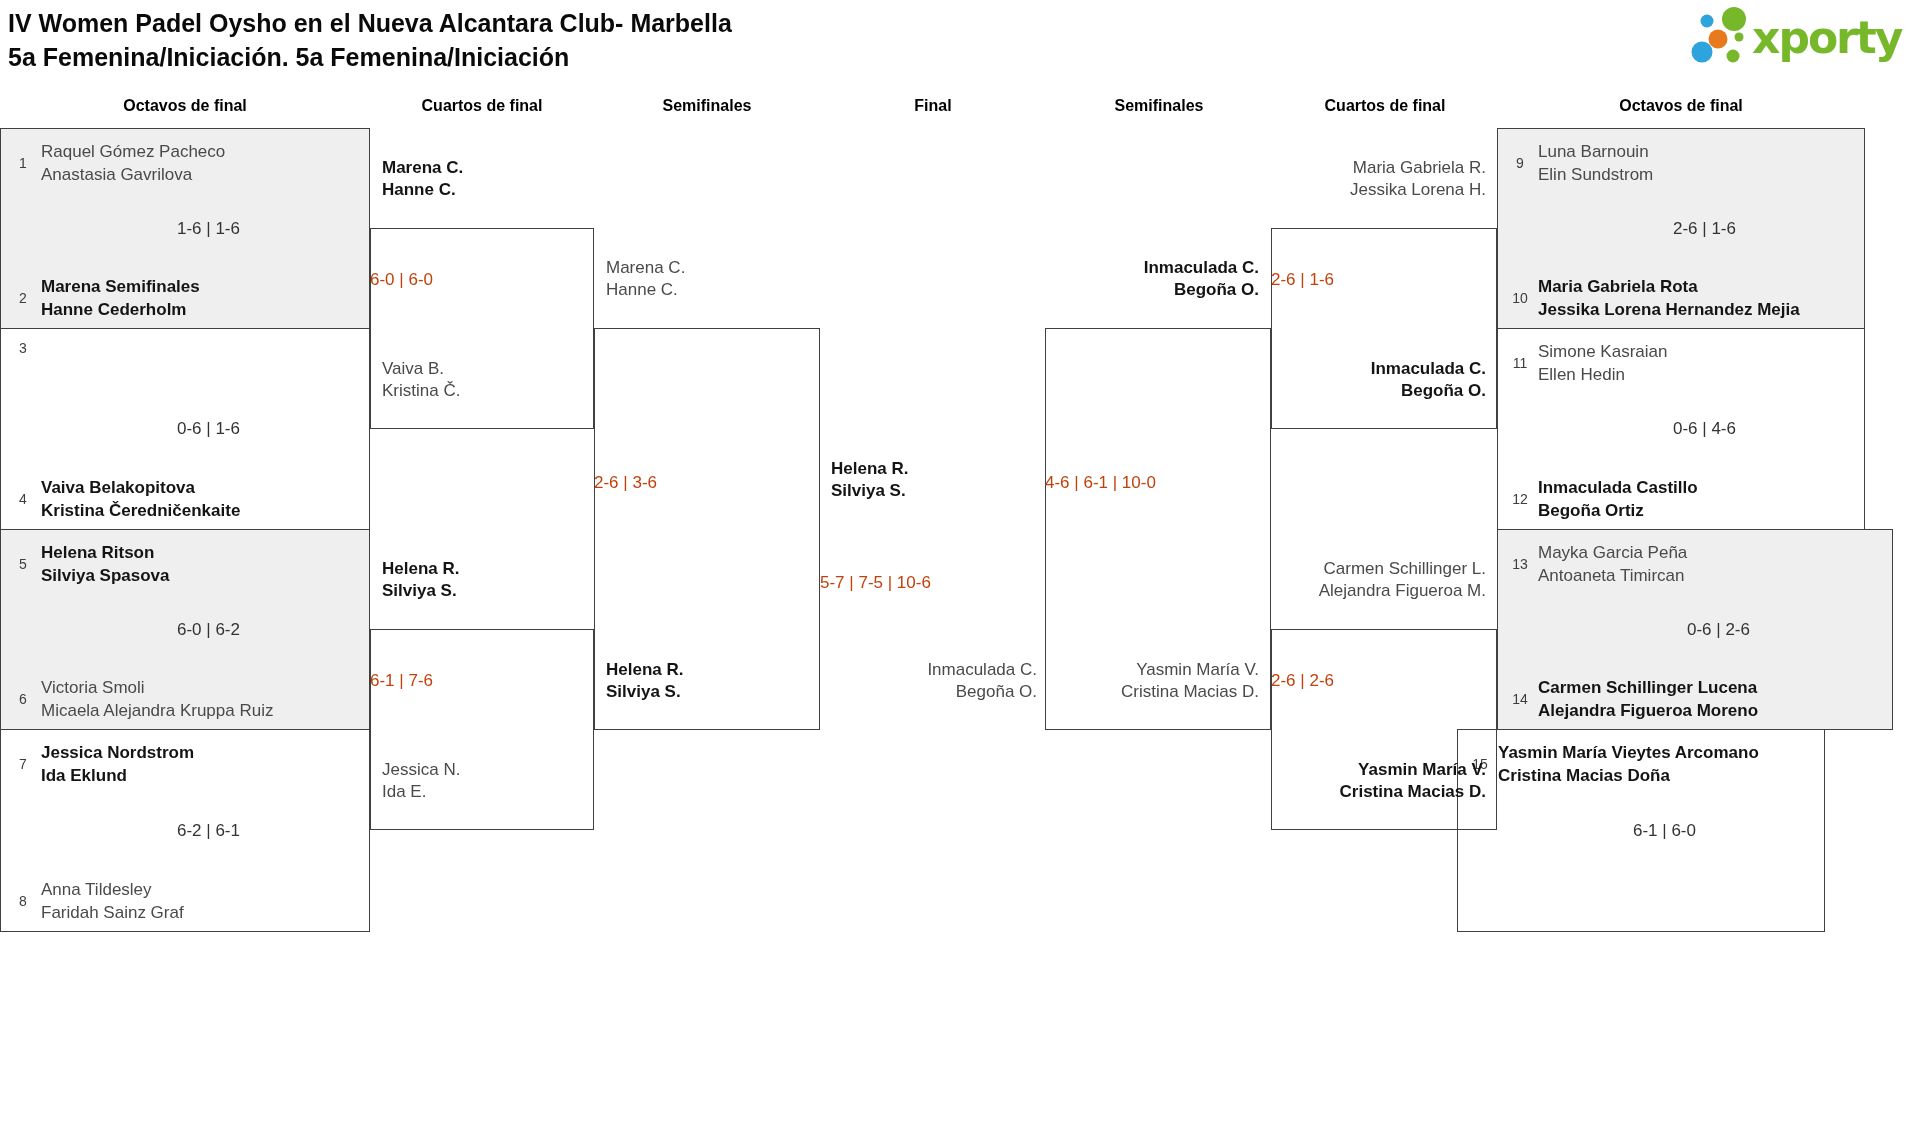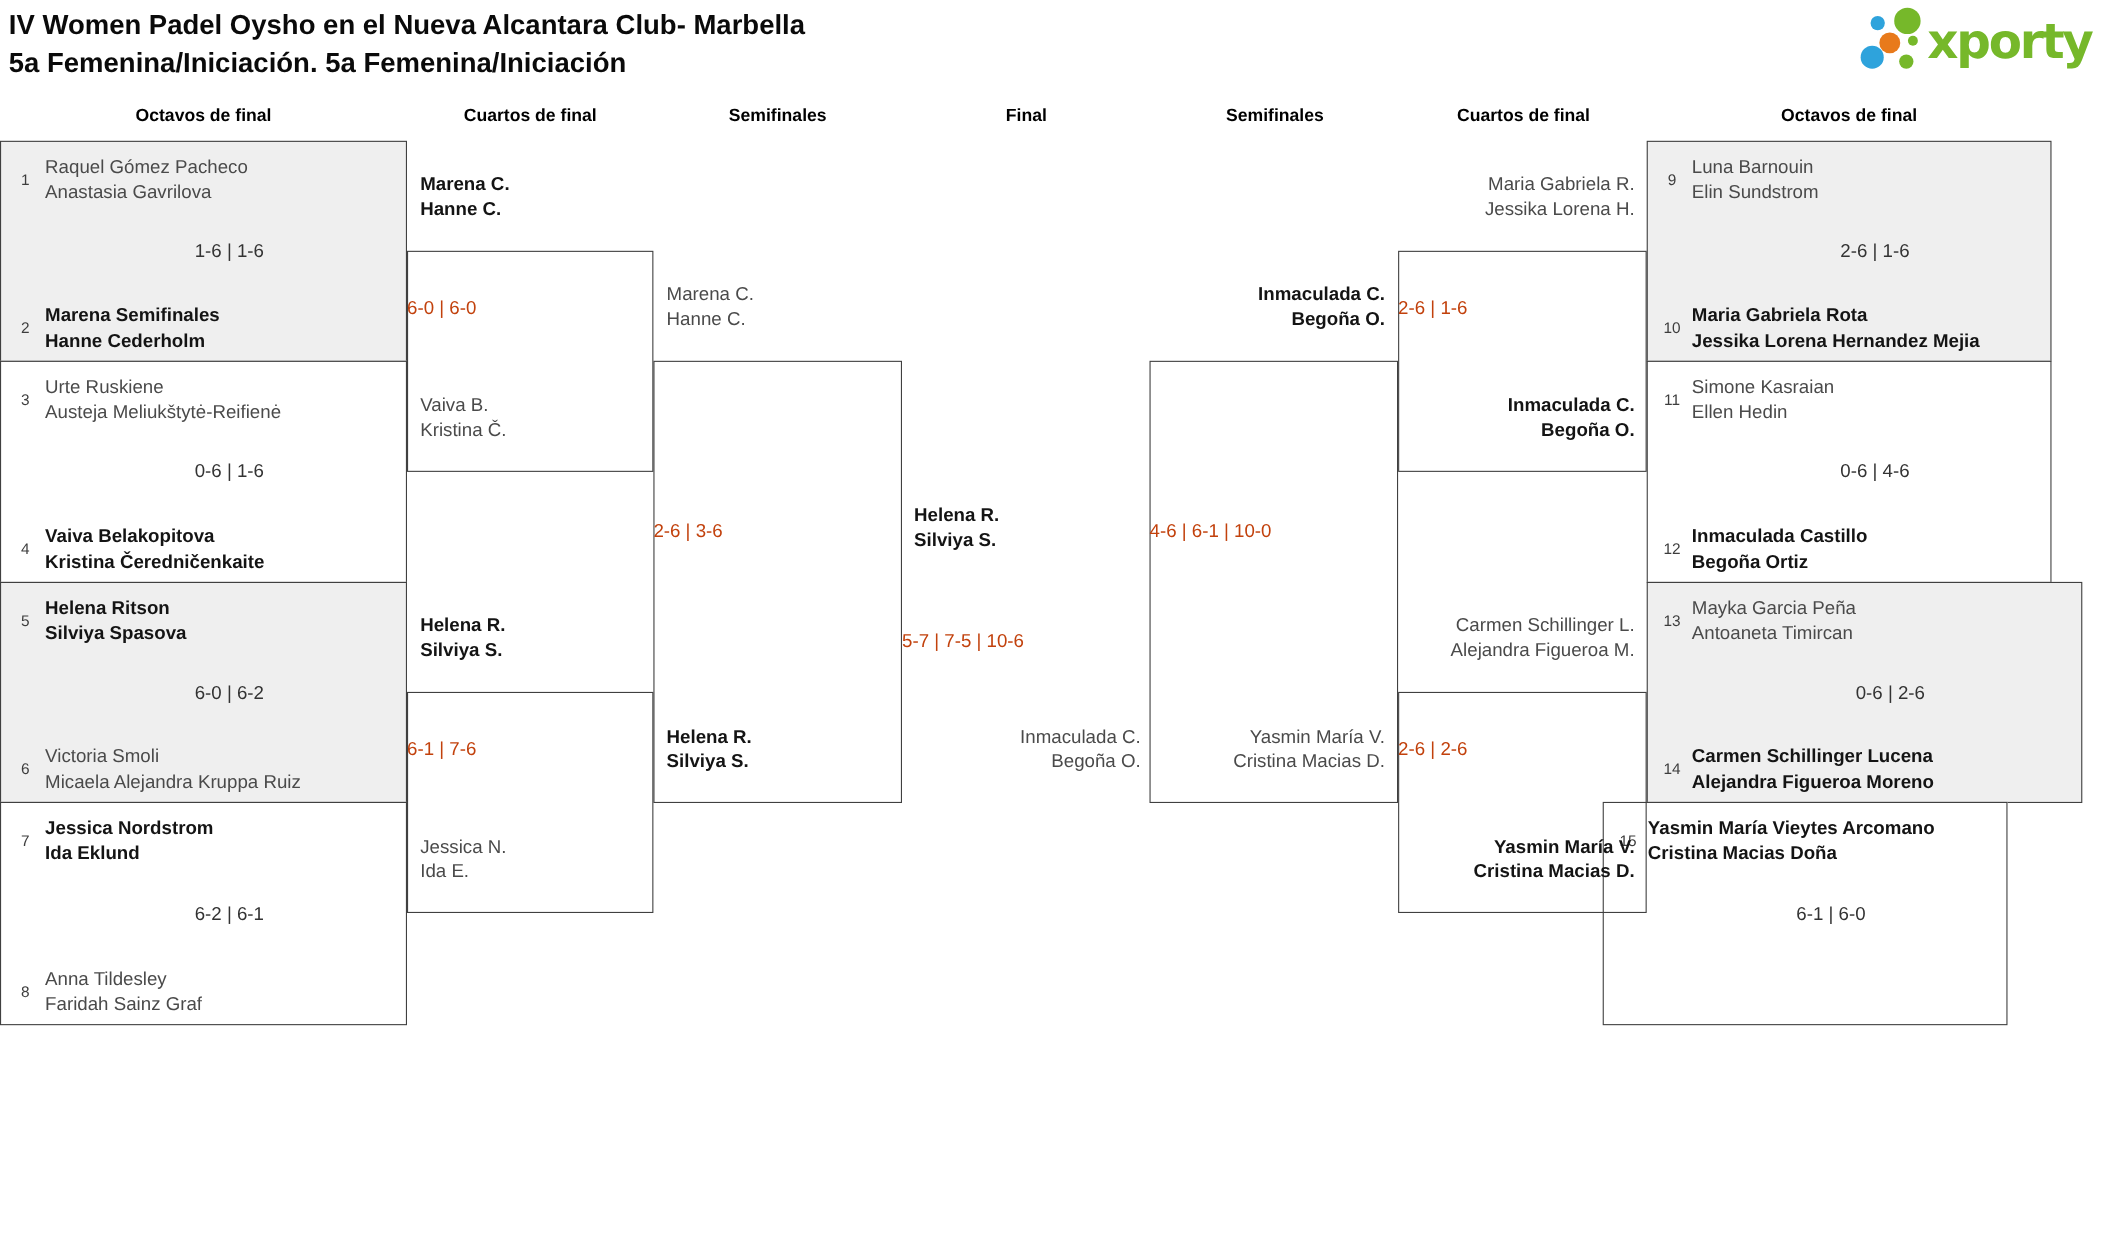--- a/index.html
+++ b/index.html
@@ -75,24 +75,20 @@
       <span class="team win">
         <span>Marena Semifinales</span>
         <span>Hanne Cederholm</span>
       </span>
     </div>
   </div>
 
   <div class="obox" style="left:0;top:328px;width:370px;height:202px">
     <div class="trow top">
       <span class="seed">3</span>
-      <span class="team">
-        <span>Urte Ruskiene</span>
-        <span>Austeja Meliukštytė-Reifienė</span>
-      </span>
     </div>
     <div class="score">0-6 | 1-6</div>
     <div class="trow bottom">
       <span class="seed">4</span>
       <span class="team win">
         <span>Vaiva Belakopitova</span>
         <span>Kristina Čeredničenkaite</span>
       </span>
     </div>
   </div>

